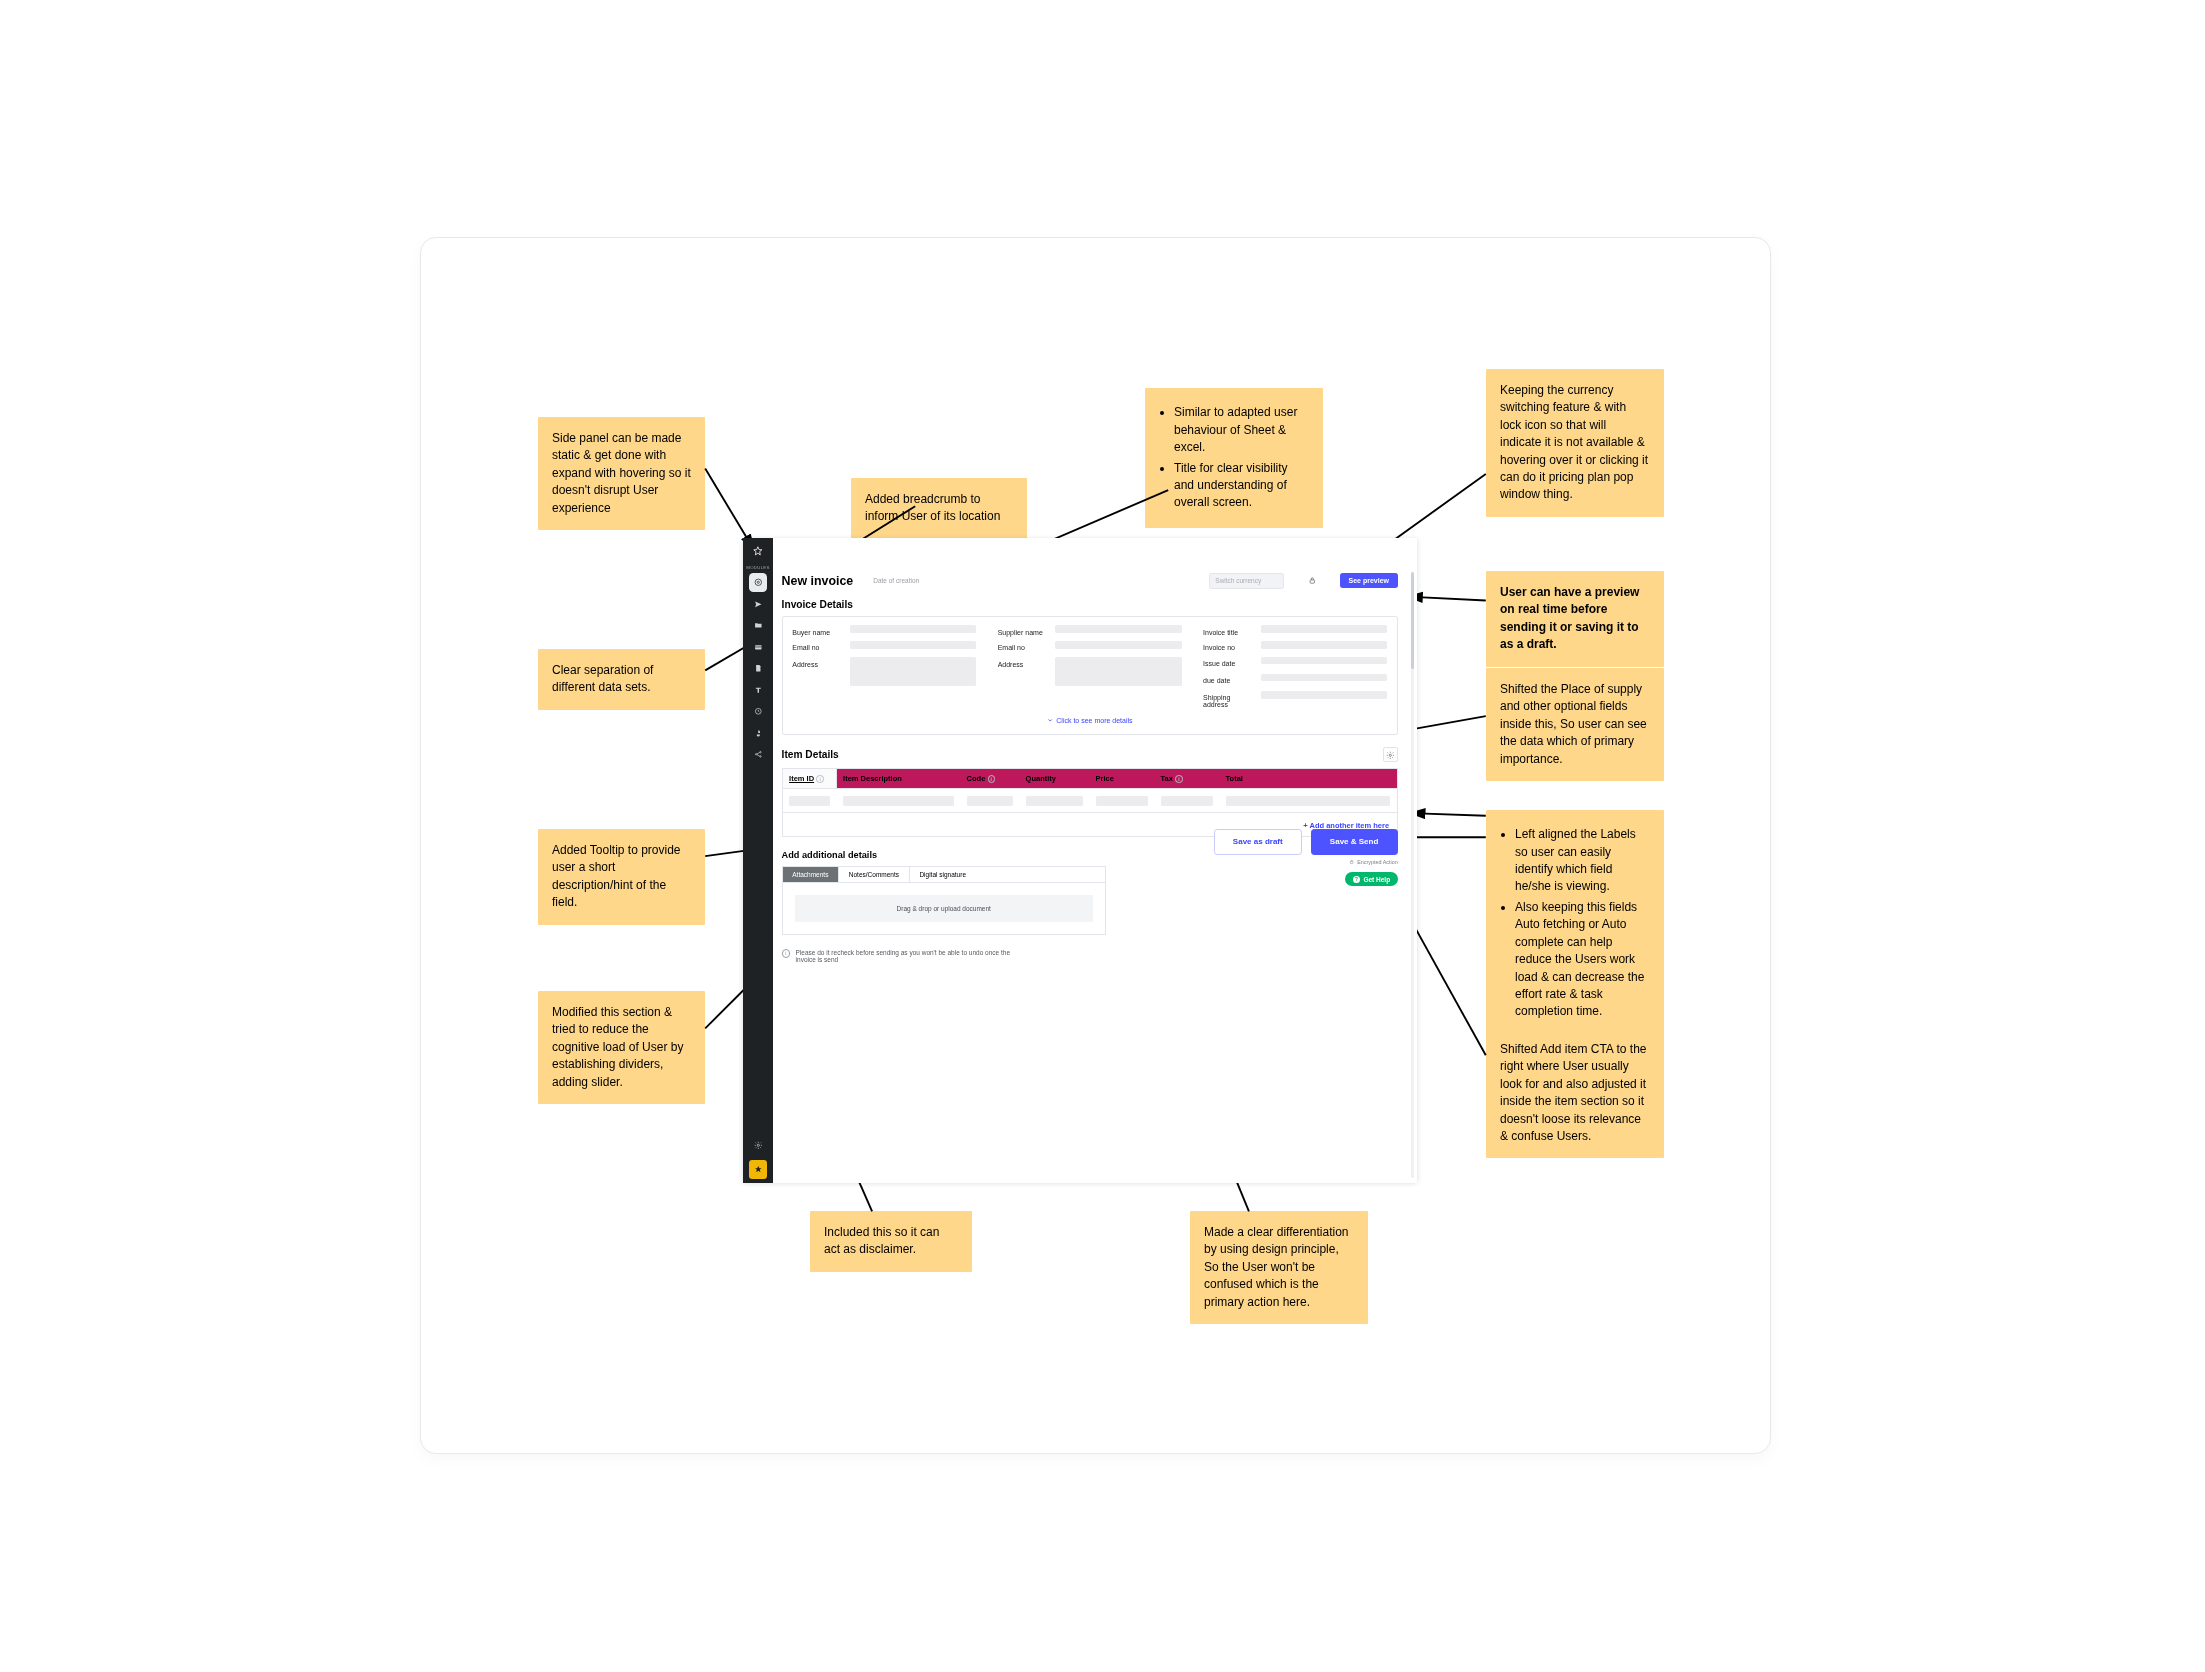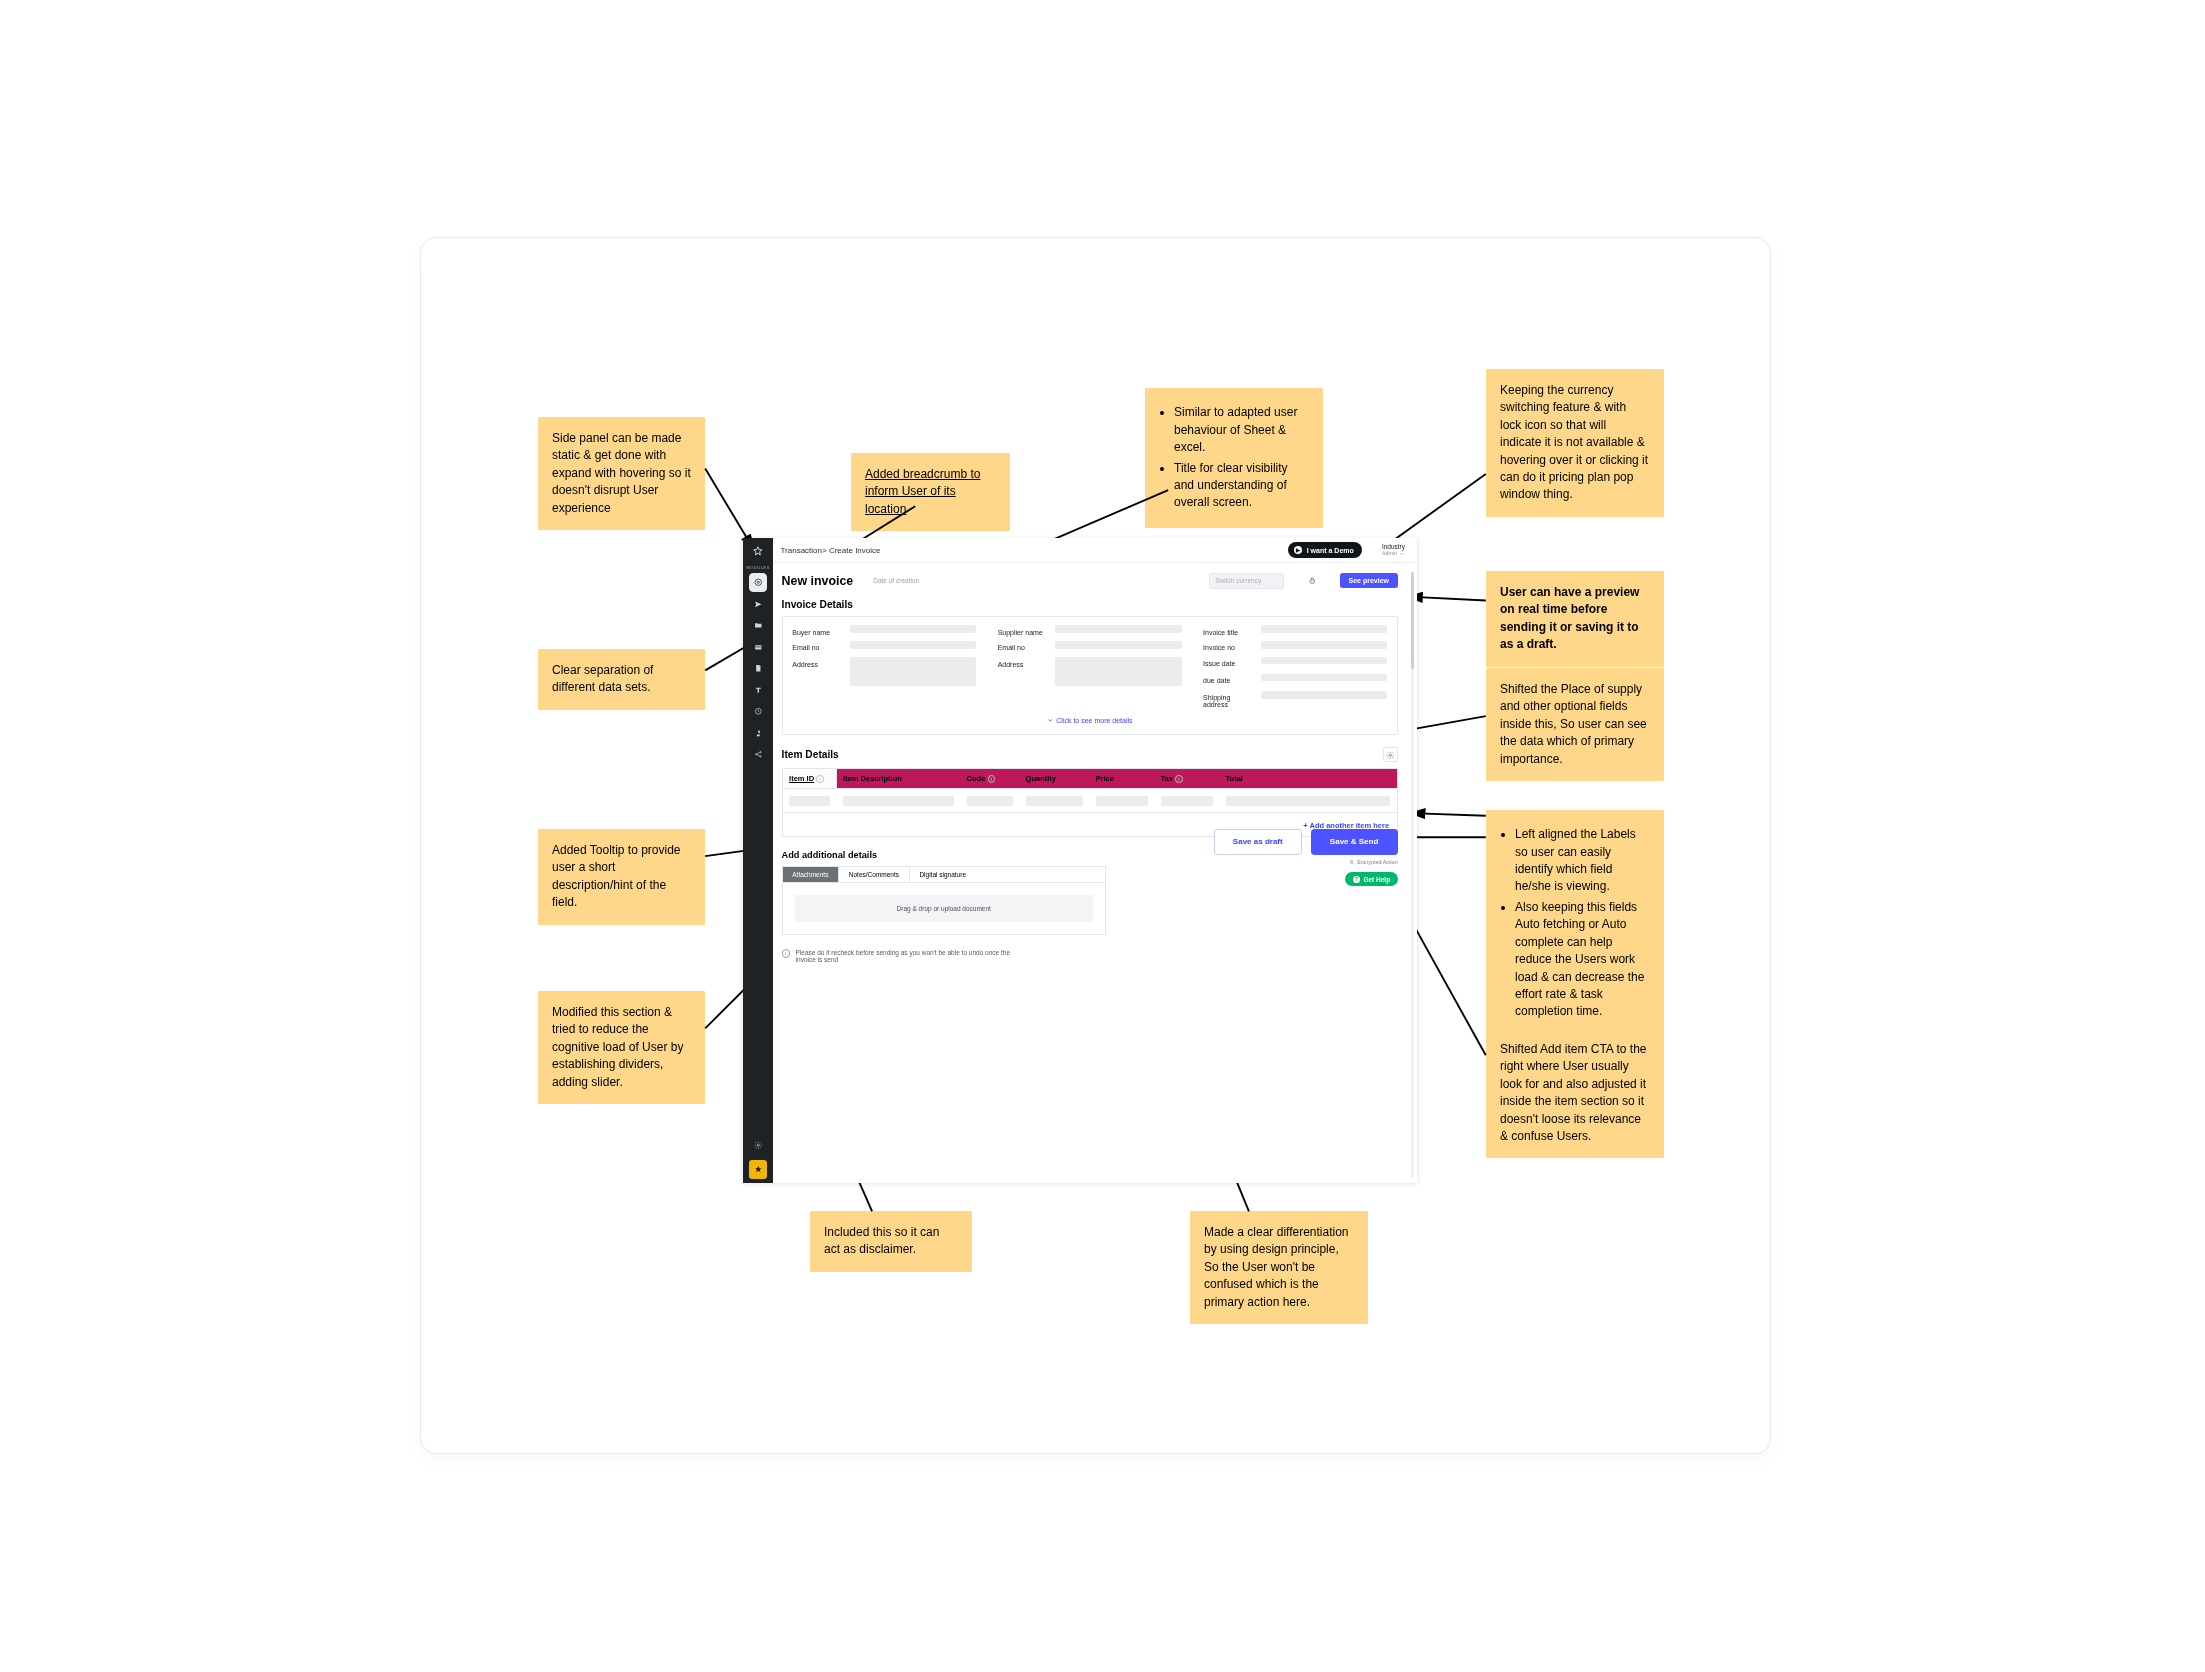--- a/index.html
+++ b/index.html
@@ -173,21 +173,21 @@
 </style>
 </head>
 <body>
 
 <div class="canvas"></div>
 
 <div class="note" style="left:538px; top:417px; width:167px;">
   <span>Side panel can be made static &amp; get done with expand with hovering so it doesn't disrupt User experience</span>
 </div>
 
-<div class="note" style="left:851px; top:453px; width:159px;text-decoration:underline;">
+<div class="note" style="left:851px; top:478px; width:176px;">
   <span>Added breadcrumb to inform User of its location</span>
 </div>
 
 <div class="note" style="left:1145px; top:388px; width:178px;">
   <ul>
     <li>Similar to adapted user behaviour of Sheet &amp; excel.</li>
     <li>Title for clear visibility and understanding of overall screen.</li>
   </ul>
 </div>
 
@@ -337,37 +337,20 @@
           <path d="M12 2v3M12 19v3M4.2 4.2l2.1 2.1M17.7 17.7l2.1 2.1M2 12h3M19 12h3M4.2 19.8l2.1-2.1M17.7 6.3l2.1-2.1"></path>
         </svg>
     </div>
     <div class="item bottom" style="background:#f2b705;color:#1f2225;border-radius:3.2px;">
       <svg class="icon16" viewBox="0 0 24 24" fill="currentColor">
           <path d="M12 3l3 6h6l-5 4 2 7-6-4-6 4 2-7-5-4h6z"></path>
         </svg>
     </div>
   </div>
 
-  <div class="topbar">
-    <span class="breadcrumb">Transaction&gt; Create Invoice</span>
-    <span class="flexsp"></span>
-    <span class="demo-pill">
-      <span class="dot">▶</span>
-      <span>I want a Demo</span>
-    </span>
-    <div class="industry">
-      <div class="lbl">Industry</div>
-      <div class="val">
-          <span>Admin</span>
-        <svg class="icon16" style="width:5.4px;height:5.4px;" viewBox="0 0 24 24" fill="none" stroke="currentColor" stroke-width="3">
-            <path d="M6 9l6 6 6-6"></path>
-          </svg>
-      </div>
-    </div>
-  </div>
 
   <div class="scrollgutter">
     <div class="scrollthumb"></div>
   </div>
 
   <div class="content">
 
     <div class="titlebar">
       <h1>New invoice</h1>
       <span class="sub">Date of creation</span>

